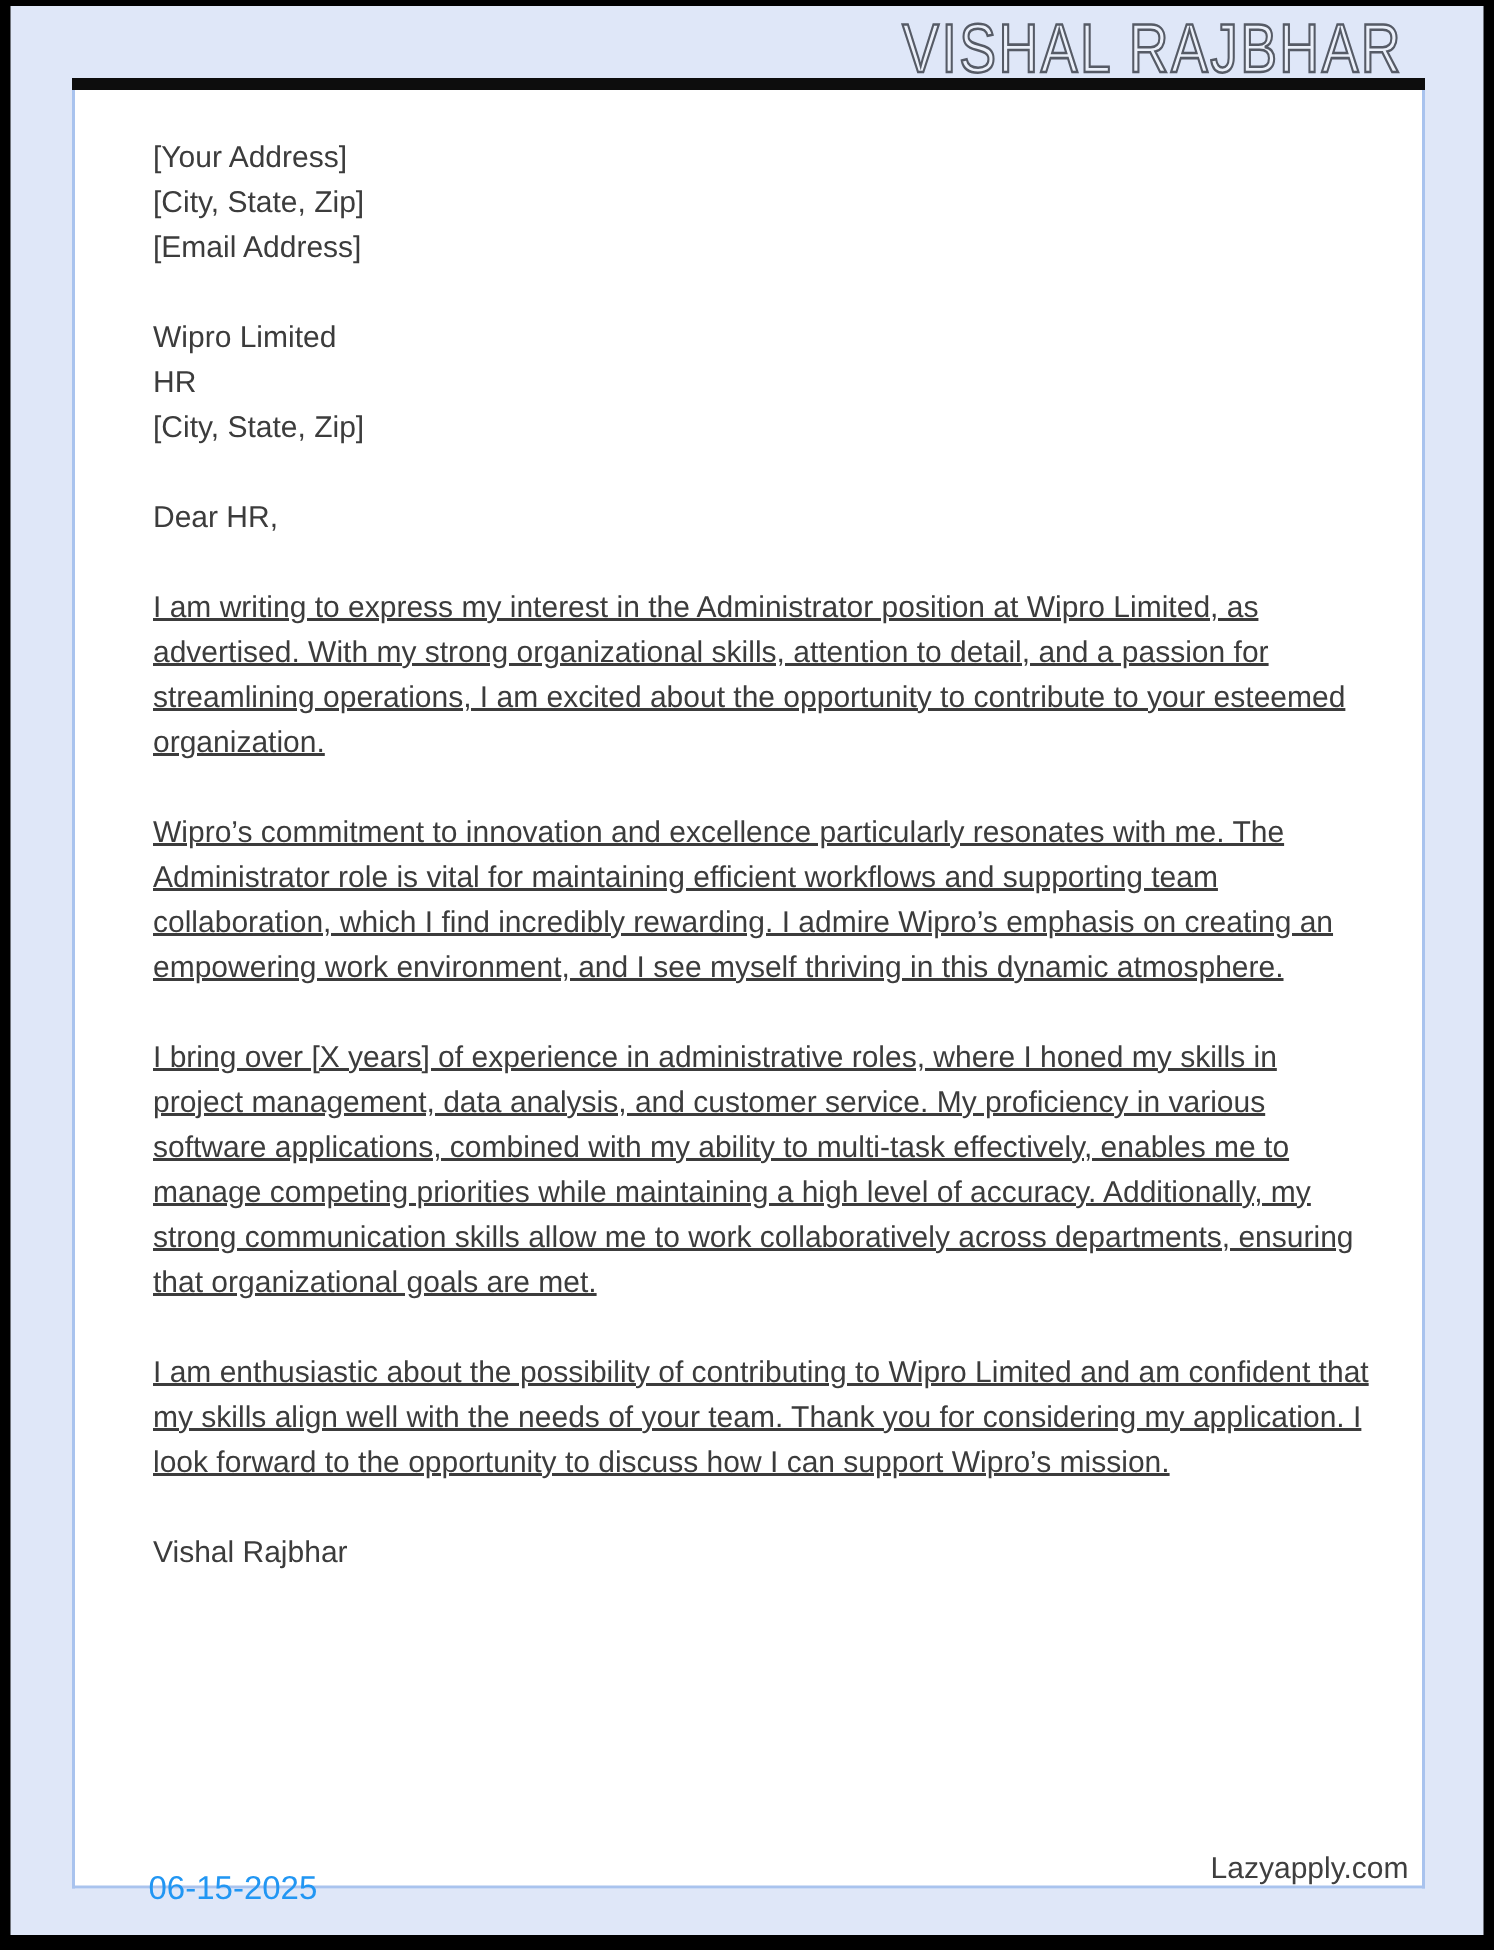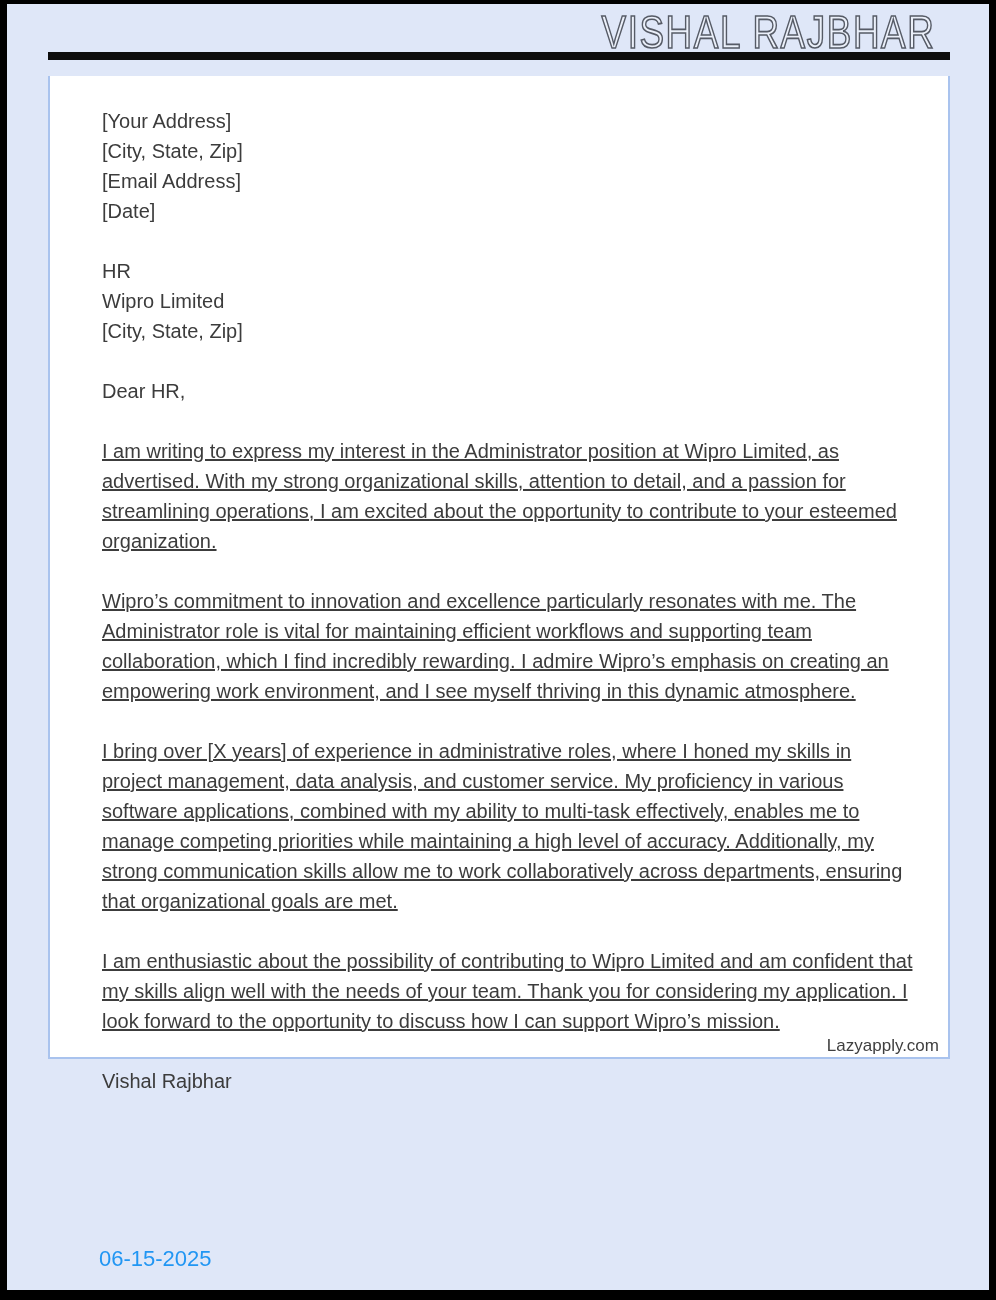--- a/index.html
+++ b/index.html
@@ -42,23 +42,23 @@
     position: absolute;
     left: 41px;
     top: 48px;
     width: 902px;
     height: 8px;
     background: var(--header-rule, #0d0d0d);
   }
   .letter-panel {
     position: absolute;
     left: 41px;
-    top: 72px;
+    top: 56px;
     width: 902px;
-    height: 983px;
+    height: 1199px;
     box-sizing: border-box;
     background: var(--panel-bg, #fff);
     border: 2px solid var(--panel-border, #a9c3ee);
     border-top: none;
   }
   .letter-content {
     box-sizing: border-box;
     width: 100%;
     height: 100%;
     padding: 30px 33px 0 52px;
@@ -66,21 +66,21 @@
     font-size: 20px;
     line-height: 30px;
     font-weight: 400;
   }
   .block { margin: 0 0 30px 0; }
   .para  { margin: 0 0 30px 0; text-decoration: underline; }
   .watermark {
     position: absolute;
     right: 9px;
     bottom: 1px;
-    font-size: 17px;
+    font-size: 20px;
     line-height: 20px;
     color: var(--watermark-text, #3f3f3f);
   }
   .date-stamp {
     position: absolute;
     left: 92px;
     top: 1240px;
     font-size: 22px;
     line-height: 30px;
     color: var(--date-blue, #2196f3);
@@ -96,26 +96,25 @@
 
   <div class="header-rule"></div>
 
   <div class="letter-panel">
     <div class="letter-content">
 
       <div class="block">
           <div>[Your Address]</div>
           <div>[City, State, Zip]</div>
           <div>[Email Address]</div>
-          <div>[Date]</div>
         </div>
 
       <div class="block">
+          <div>Wipro Limited</div>
           <div>HR</div>
-          <div>Wipro Limited</div>
           <div>[City, State, Zip]</div>
         </div>
 
       <div class="block">Dear HR,</div>
 
       <div>
           <div class="para">I am writing to express my interest in the Administrator position at Wipro Limited, as advertised. With my strong organizational skills, attention to detail, and a passion for streamlining operations, I am excited about the opportunity to contribute to your esteemed organization.</div>
           <div class="para">Wipro’s commitment to innovation and excellence particularly resonates with me. The Administrator role is vital for maintaining efficient workflows and supporting team collaboration, which I find incredibly rewarding. I admire Wipro’s emphasis on creating an empowering work environment, and I see myself thriving in this dynamic atmosphere.</div>
           <div class="para">I bring over [X years] of experience in administrative roles, where I honed my skills in project management, data analysis, and customer service. My proficiency in various software applications, combined with my ability to multi-task effectively, enables me to manage competing priorities while maintaining a high level of accuracy. Additionally, my strong communication skills allow me to work collaboratively across departments, ensuring that organizational goals are met.</div>
           <div class="para">I am enthusiastic about the possibility of contributing to Wipro Limited and am confident that my skills align well with the needs of your team. Thank you for considering my application. I look forward to the opportunity to discuss how I can support Wipro’s mission.</div>

